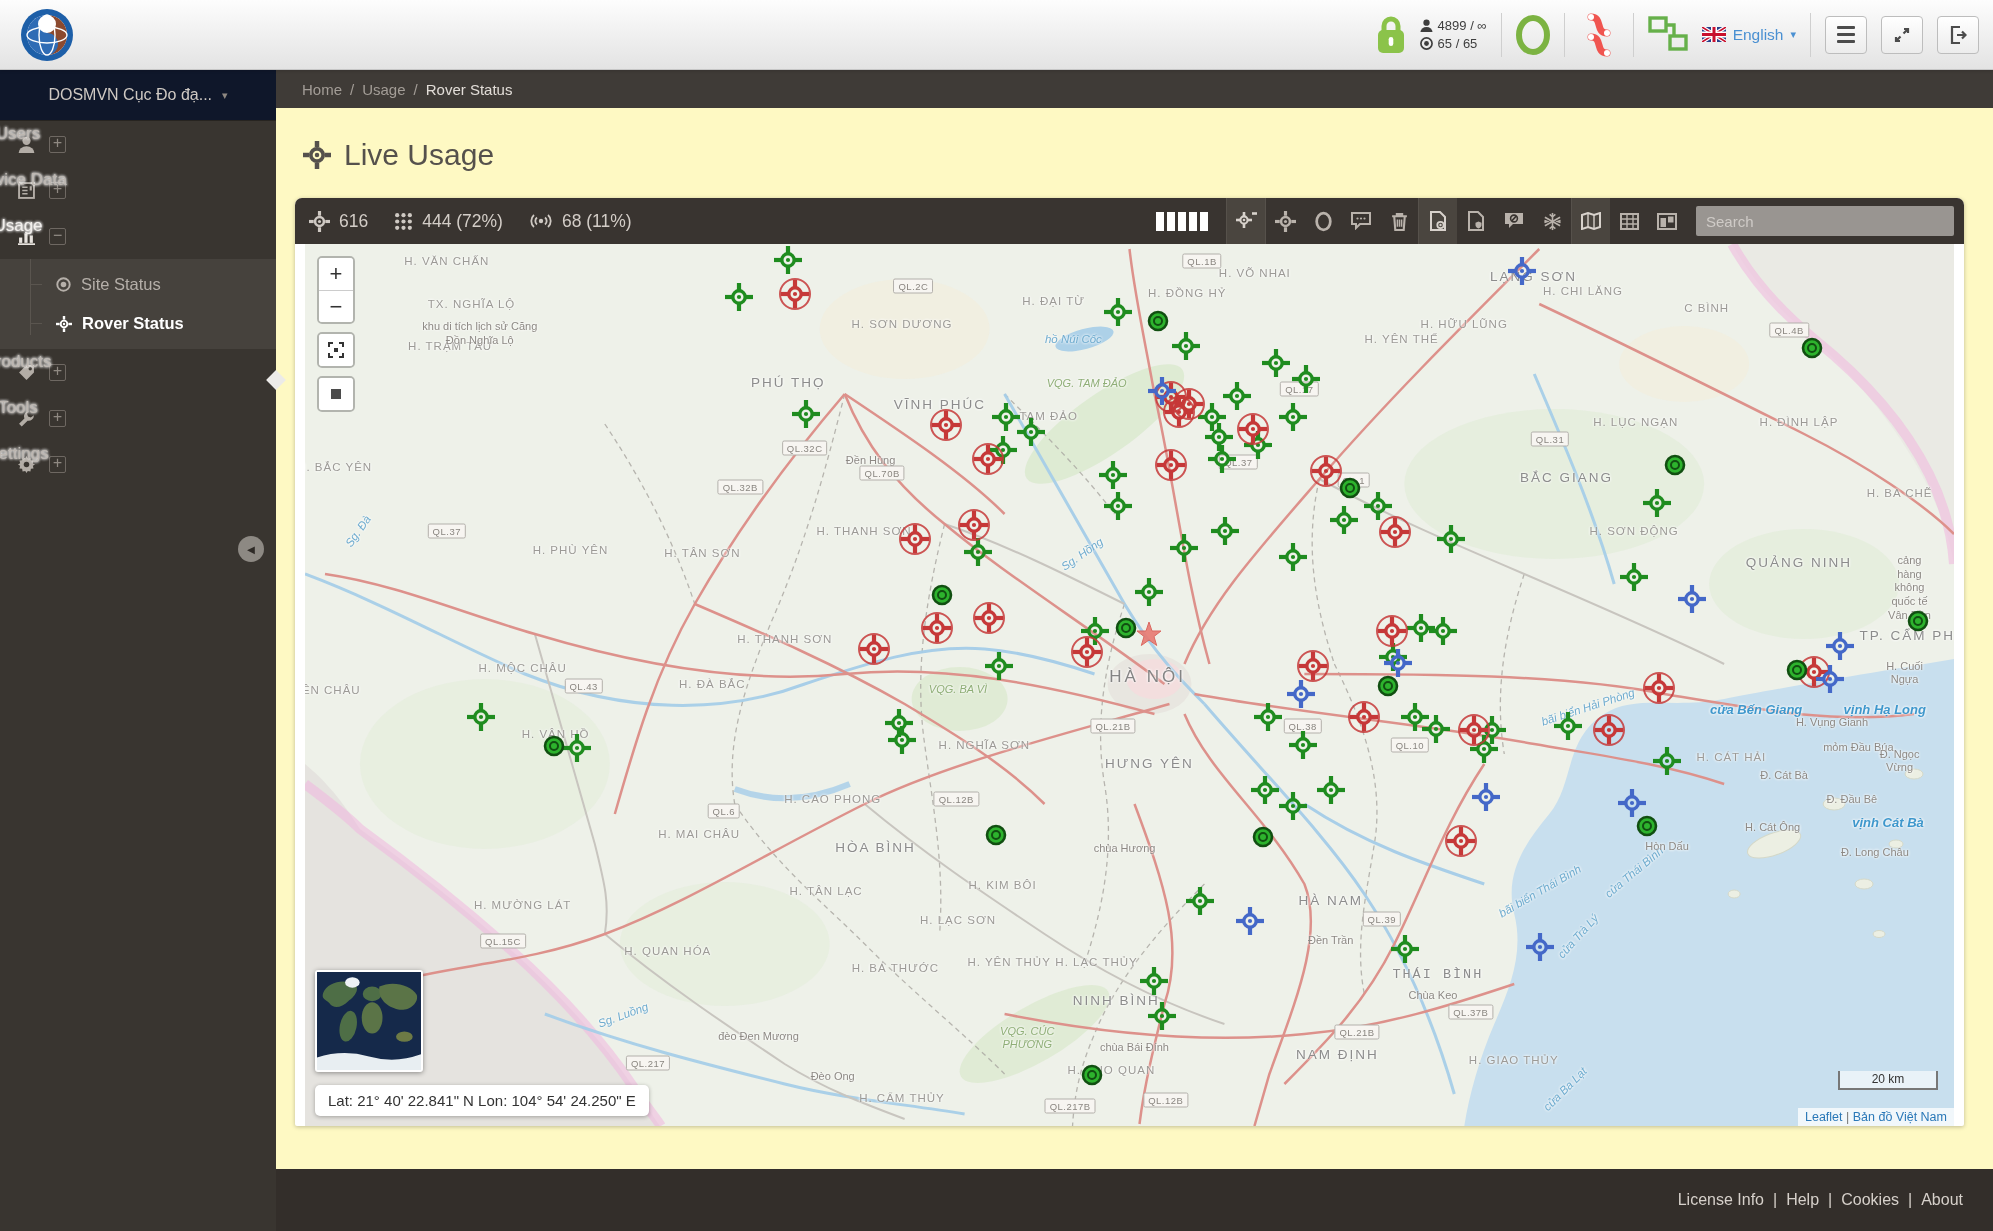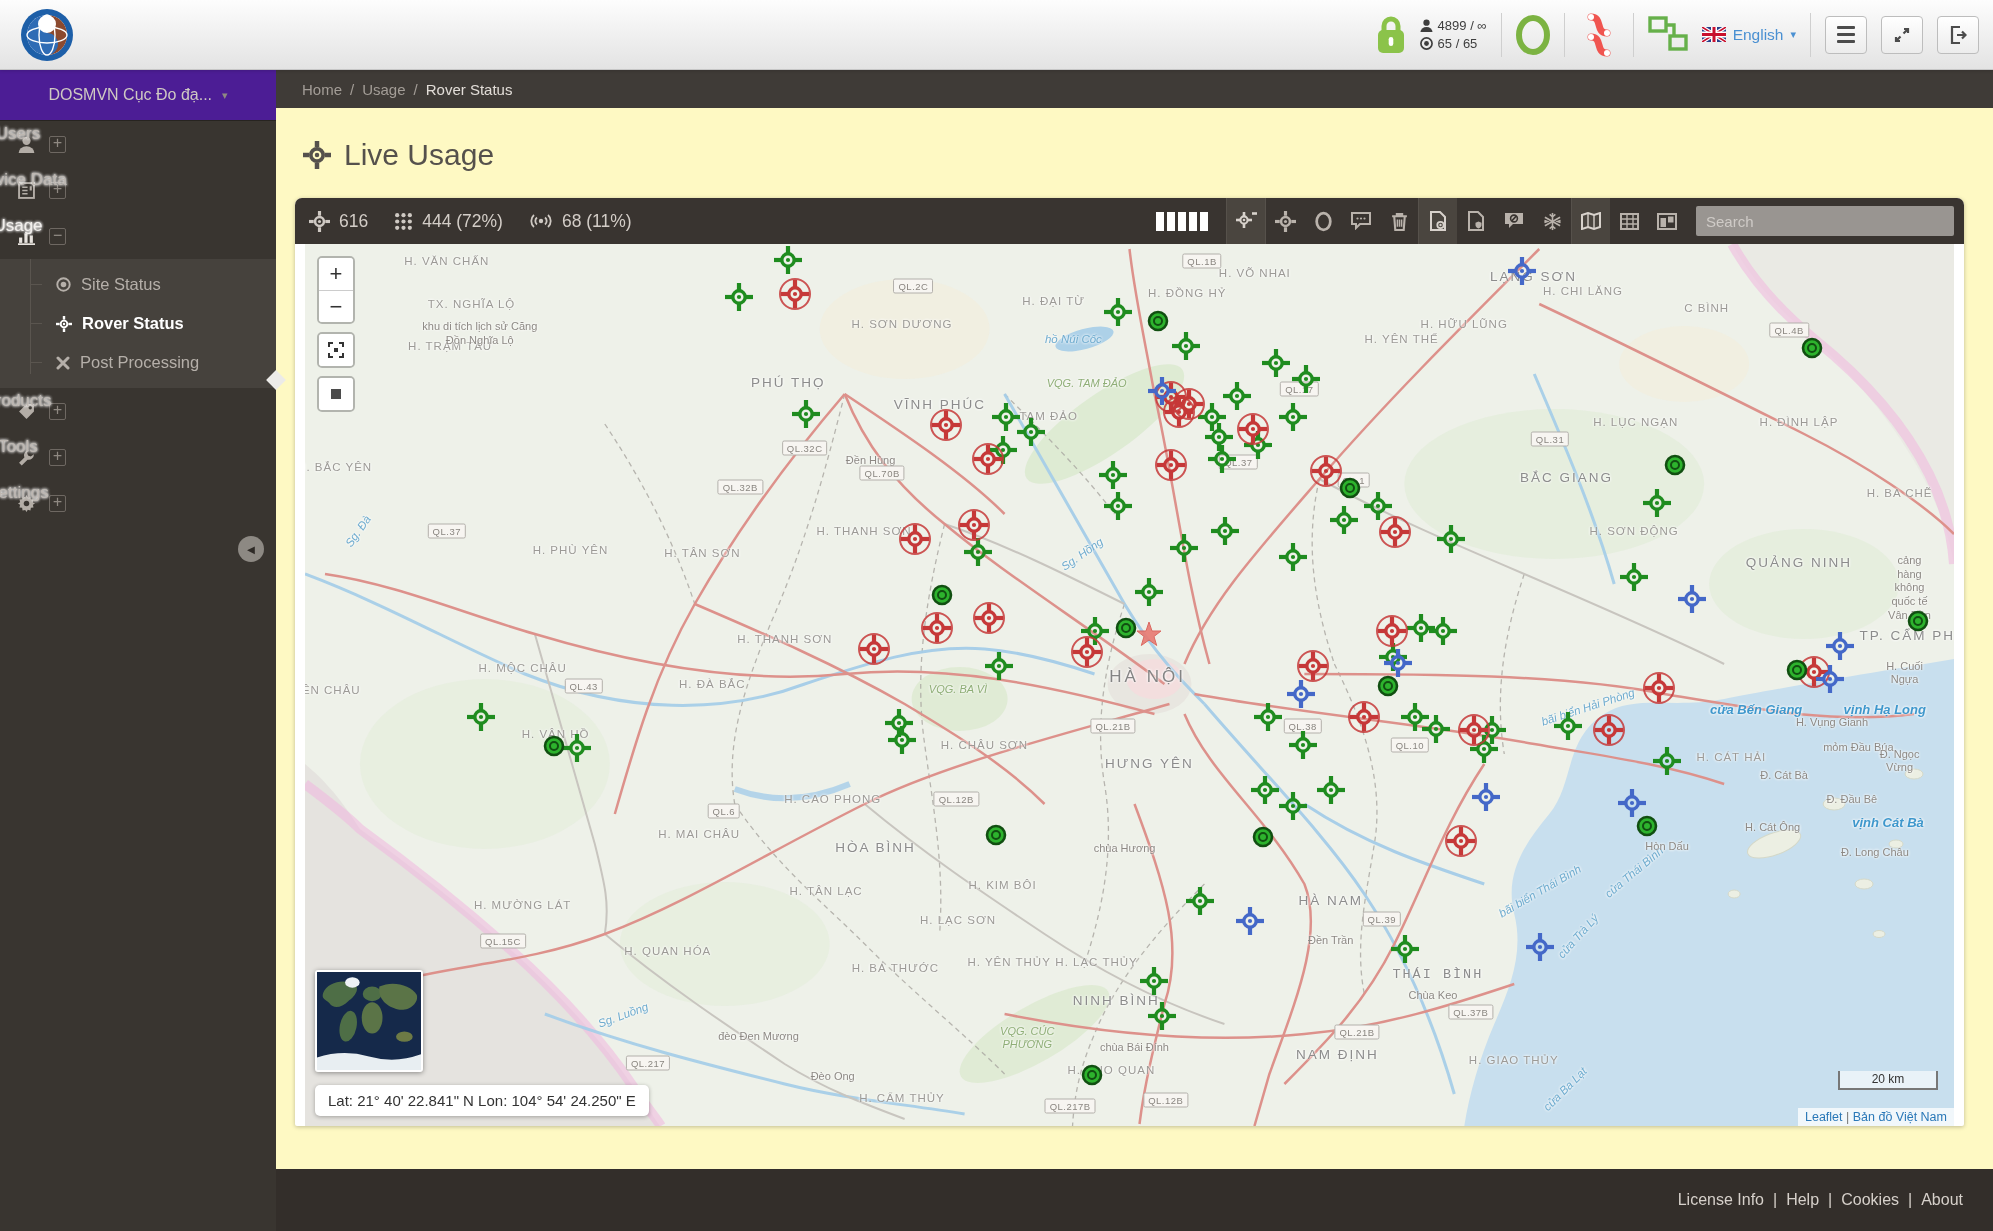--- a/index.html
+++ b/index.html
@@ -12,21 +12,21 @@
   .counts{display:flex;flex-direction:column;gap:3px;font-size:13px;color:#3e3e3e;}
   .counts .row{display:flex;align-items:center;gap:5px;}
   .lang{display:flex;align-items:center;gap:7px;color:#4a90d2;font-size:15.5px;cursor:pointer;}
   .caret{font-size:11px;color:#4a90d2;}
   .tb-btn{width:40px;height:36px;border:1px solid #bdbdbd;border-radius:4px;background:linear-gradient(#ffffff,#ececec);display:flex;align-items:center;justify-content:center;cursor:pointer;}
   .hamb{display:flex;flex-direction:column;gap:4px;}
   .hamb i{display:block;width:18px;height:3px;background:#4c4c4c;border-radius:1px;}
   
   .body{display:flex;height:1161px;}
   .sidebar{width:276px;background:#393530;flex:none;color:#bdb7b1;position:relative;}
-  .sb-org{height:50px;background:#4c1d95;border-bottom:1px solid #272420;display:flex;align-items:center;justify-content:center;gap:10px;font-size:16px;color:#cfc9c3;cursor:pointer;}
+  .sb-org{height:50px;background:#0f172a;border-bottom:1px solid #272420;display:flex;align-items:center;justify-content:center;gap:10px;font-size:16px;color:#cfc9c3;cursor:pointer;}
   .sb-item{height:46px;display:flex;align-items:center;padding:0 14px 0 18px;font-size:17px;gap:14px;cursor:pointer;}
   .sb-item .lbl{flex:1;}
   .exp{font-size:15px;color:#8f8982;border:1px solid #6e6862;width:15px;height:15px;line-height:13px;text-align:center;border-radius:2px;font-family:"DejaVu Sans Mono",monospace;}
   .submenu{background:#46423d;padding:6px 0;position:relative;}
   .submenu:before{content:"";position:absolute;left:30px;top:0;bottom:14px;width:1px;background:#5a554f;}
   .sub-item{height:39px;display:flex;align-items:center;padding-left:56px;font-size:16.5px;gap:10px;cursor:pointer;position:relative;color:#b5afa9;}
   .sub-item:before{content:"";position:absolute;left:30px;top:19px;width:12px;height:1px;background:#5a554f;}
   .sub-item.active{color:#ffffff;font-weight:bold;}
   .active-notch{position:absolute;right:-7px;top:303px;width:14px;height:14px;background:#ecebe8;transform:rotate(45deg);}
   .collapse-btn{position:absolute;right:12px;top:466px;width:26px;height:26px;border-radius:50%;background:#8d8983;color:#2e2a26;display:flex;align-items:center;justify-content:center;font-size:13px;cursor:pointer;}
@@ -213,26 +213,20 @@
                 <line x1="10" y1="0" x2="10" y2="4.5" stroke-width="3"></line>
                 <line x1="10" y1="15.5" x2="10" y2="20" stroke-width="3"></line>
                 <line x1="0" y1="10" x2="4.5" y2="10" stroke-width="3"></line>
                 <line x1="15.5" y1="10" x2="20" y2="10" stroke-width="3"></line>
                 <circle cx="10" cy="10" r="4.2" fill="none" stroke-width="2.4"></circle>
                 <circle cx="10" cy="10" r="1.5" stroke="none"></circle>
               </g>
             </svg>
           <span>Rover Status</span>
         </div>
-        <div class="sub-item">
-          <svg class="ic" width="14" height="14" viewBox="0 0 14 14">
-              <path d="M2 2 L12 12 M12 2 L2 12" stroke="#b5afa9" stroke-width="3" stroke-linecap="round"></path>
-            </svg>
-          <span>Post Processing</span>
-        </div>
       </div>
       <div class="sb-item">
         <svg class="ic" width="17" height="17" viewBox="0 0 16 16">
             <path d="M1 8 L8 1 h7 v7 L8 15Z" fill="#b3ada6"></path>
             <circle cx="11.5" cy="4.5" r="1.6" fill="#393530"></circle>
           </svg>
         <span class="lbl">Products</span>
         <span class="exp">+</span>
       </div>
       <div class="sb-item">
@@ -554,21 +548,21 @@
                 <span class="lbl d" style="left: 80.6%; top: 32.5%;">H. SƠN ĐỘNG</span>
                 <span class="lbl d" style="left: 1.8%; top: 25.3%;">H. BẮC YÊN</span>
                 <span class="lbl d" style="left: 16.1%; top: 34.7%;">H. PHÙ YÊN</span>
                 <span class="lbl d" style="left: 24.1%; top: 35%;">H. TÂN SƠN</span>
                 <span class="lbl d" style="left: 33.9%; top: 32.5%;">H. THANH SƠN</span>
                 <span class="lbl d" style="left: 29.1%; top: 44.8%;">H. THANH SƠN</span>
                 <span class="lbl d" style="left: 0.8%; top: 50.6%;">H. YÊN CHÂU</span>
                 <span class="lbl d" style="left: 13.2%; top: 48.1%;">H. MỘC CHÂU</span>
                 <span class="lbl d" style="left: 24.7%; top: 49.9%;">H. ĐÀ BẮC</span>
                 <span class="lbl d" style="left: 15.2%; top: 55.6%;">H. VÂN HỒ</span>
-                <span class="lbl d" style="left: 41.2%; top: 56.8%;">H. CHÂU SƠN</span>
+                <span class="lbl d" style="left: 41.2%; top: 56.8%;">H. NGHĨA SƠN</span>
                 <span class="lbl d" style="left: 32%; top: 62.9%;">H. CAO PHONG</span>
                 <span class="lbl d" style="left: 23.9%; top: 66.9%;">H. MAI CHÂU</span>
                 <span class="lbl d" style="left: 31.6%; top: 73.4%;">H. TÂN LẠC</span>
                 <span class="lbl d" style="left: 42.3%; top: 72.7%;">H. KIM BÔI</span>
                 <span class="lbl d" style="left: 39.6%; top: 76.6%;">H. LẠC SƠN</span>
                 <span class="lbl d" style="left: 13.2%; top: 74.9%;">H. MƯỜNG LÁT</span>
                 <span class="lbl d" style="left: 22%; top: 80.2%;">H. QUAN HÓA</span>
                 <span class="lbl d" style="left: 42.7%; top: 81.4%;">H. YÊN THỦY</span>
                 <span class="lbl d" style="left: 48%; top: 81.4%;">H. LẠC THỦY</span>
                 <span class="lbl d" style="left: 35.8%; top: 82.1%;">H. BÁ THƯỚC</span>

